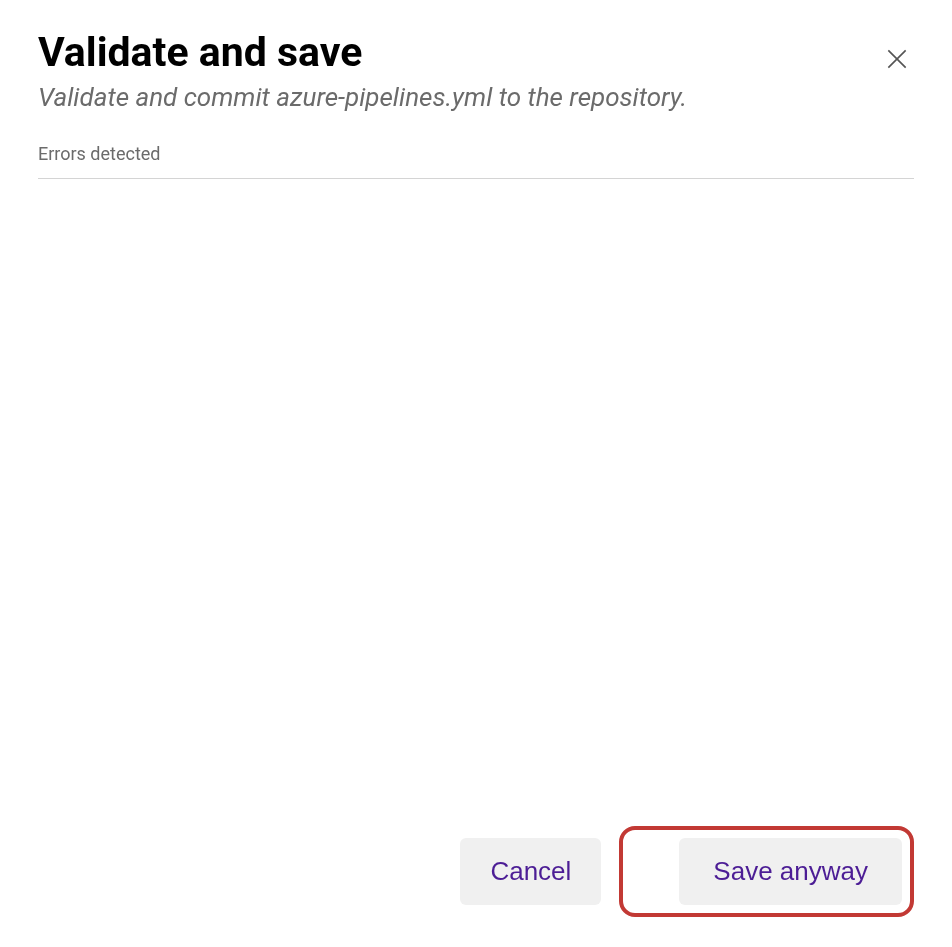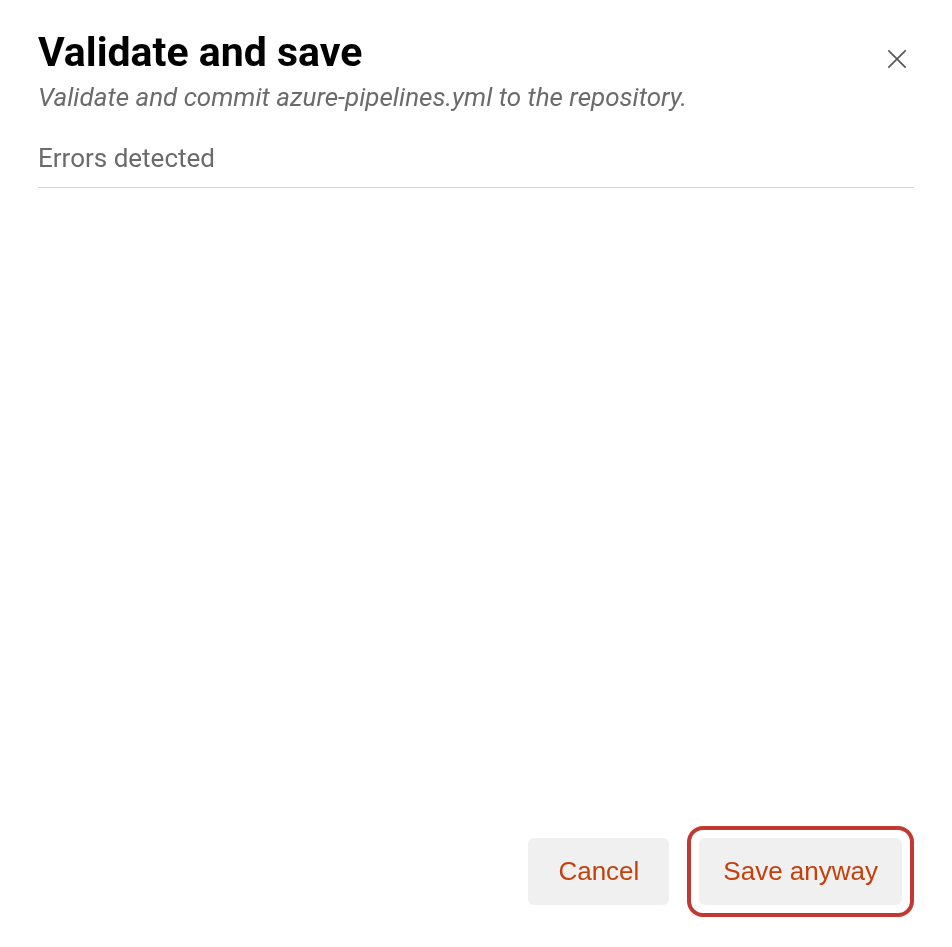--- a/index.html
+++ b/index.html
@@ -50,21 +50,21 @@
       margin-top: 8px;
       margin-right: -4px;
     }
     .close-btn svg {
       width: 26px;
       height: 26px;
       stroke: #555555;
       stroke-width: 1.5;
     }
     .section-header {
-      font-size: 26px;
+      font-size: 18px;
       font-weight: 400;
       color: #6b6b6b;
       padding-bottom: 14px;
       border-bottom: 1px solid #d4d4d4;
     }
     .error-row {
       display: flex;
       align-items: flex-start;
       gap: 24px;
       padding: 56px 0 56px 24px;
@@ -99,31 +99,32 @@
       justify-content: flex-end;
       gap: 18px;
       align-items: center;
     }
     .btn {
       font-size: 26px;
       font-weight: 500;
       padding: 18px 30px;
       border: none;
       background: #f0f0f0;
-      color: #c2410c;
+      color: #4c1d95;
       cursor: pointer;
       border-radius: 6px;
     }
     .btn-wrapper-highlight {
       border: 4px solid #c23934;
       border-radius: 16px;
       padding: 8px;
     }
     .btn-wrapper-highlight .btn {
-      padding: 18px 24px;
+      padding: 18px 34px;
+      margin-left: 48px;
     }
   </style>
 </head>
 <body>
 
 <div class="dialog">
 
   <div class="header">
     <div class="header-text">
       <h1 class="title">Validate and save</h1>

